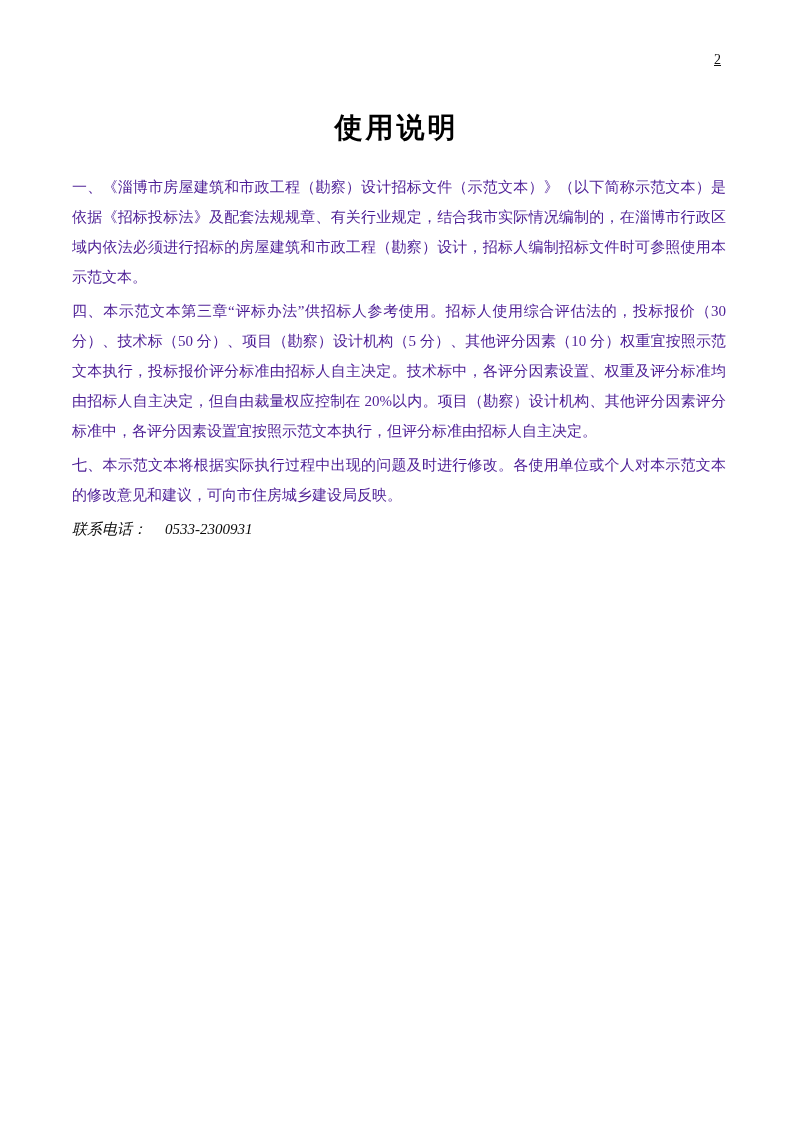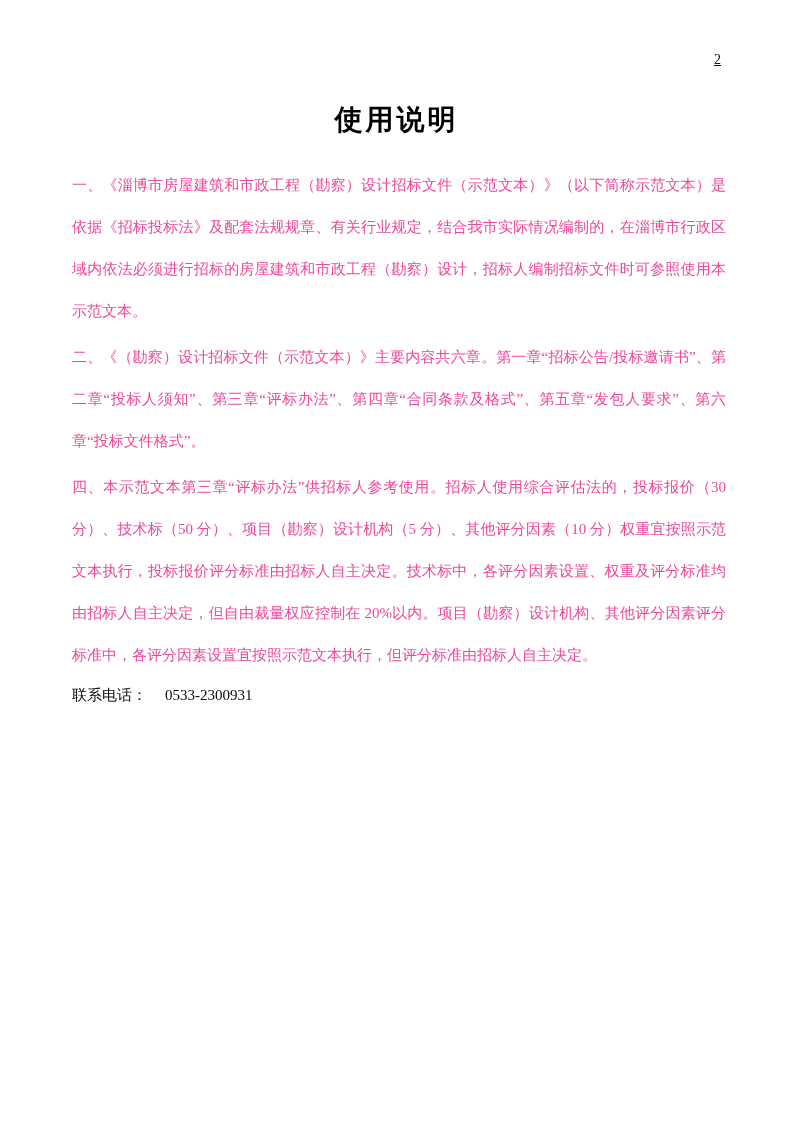--- a/index.html
+++ b/index.html
@@ -25,56 +25,58 @@
     color: #111111;
   }
   .doc-title {
     padding-top: 100px;
     text-align: center;
     font-size: 28px;
     font-weight: bold;
     letter-spacing: 3px;
     line-height: 40px;
     color: #000000;
+    margin-top: 8px;
   }
   .doc-body {
     padding: 24px 67px 0 72px;
   }
   .doc-body p {
     font-size: 15px;
-    line-height: 42px;
+    line-height: 30px;
     text-align: justify;
     text-justify: inter-ideograph;
     margin-bottom: 4px;
-    color: #ec4899;
+    color: #4c1d95;
     word-break: break-all;
   }
   .contact-line {
     margin-top: 4px;
     font-size: 15px;
     line-height: 31px;
     color: #0a0a0a;
+    font-style: italic;
   }
   .contact-line .contact-number {
     margin-left: 18px;
     font-family: "Liberation Serif", "DejaVu Serif", serif;
   }
 </style>
 </head>
 <body>
 
 <div class="page">
 
   <div class="page-number">2</div>
 
   <h1 class="doc-title">使用说明</h1>
 
   <div class="doc-body">
     <p>一、《淄博市房屋建筑和市政工程（勘察）设计招标文件（示范文本）》（以下简称示范文本）是依据《招标投标法》及配套法规规章、有关行业规定，结合我市实际情况编制的，在淄博市行政区域内依法必须进行招标的房屋建筑和市政工程（勘察）设计，招标人编制招标文件时可参照使用本示范文本。</p>
-    <p>二、《（勘察）设计招标文件（示范文本）》主要内容共六章。第一章“招标公告/投标邀请书”、第二章“投标人须知”、第三章“评标办法”、第四章“合同条款及格式”、第五章“发包人要求”、第六章“投标文件格式”。</p>
     <p>四、本示范文本第三章“评标办法”供招标人参考使用。招标人使用综合评估法的，投标报价（30 分）、技术标（50 分）、项目（勘察）设计机构（5 分）、其他评分因素（10 分）权重宜按照示范文本执行，投标报价评分标准由招标人自主决定。技术标中，各评分因素设置、权重及评分标准均由招标人自主决定，但自由裁量权应控制在 20%以内。项目（勘察）设计机构、其他评分因素评分标准中，各评分因素设置宜按照示范文本执行，但评分标准由招标人自主决定。</p>
+    <p>七、本示范文本将根据实际执行过程中出现的问题及时进行修改。各使用单位或个人对本示范文本的修改意见和建议，可向市住房城乡建设局反映。</p>
 
     <div class="contact-line">
       <span class="contact-label">联系电话：</span><span class="contact-number">0533-2300931</span>
     </div>
   </div>
 
 </div>
 
 </body></html>

